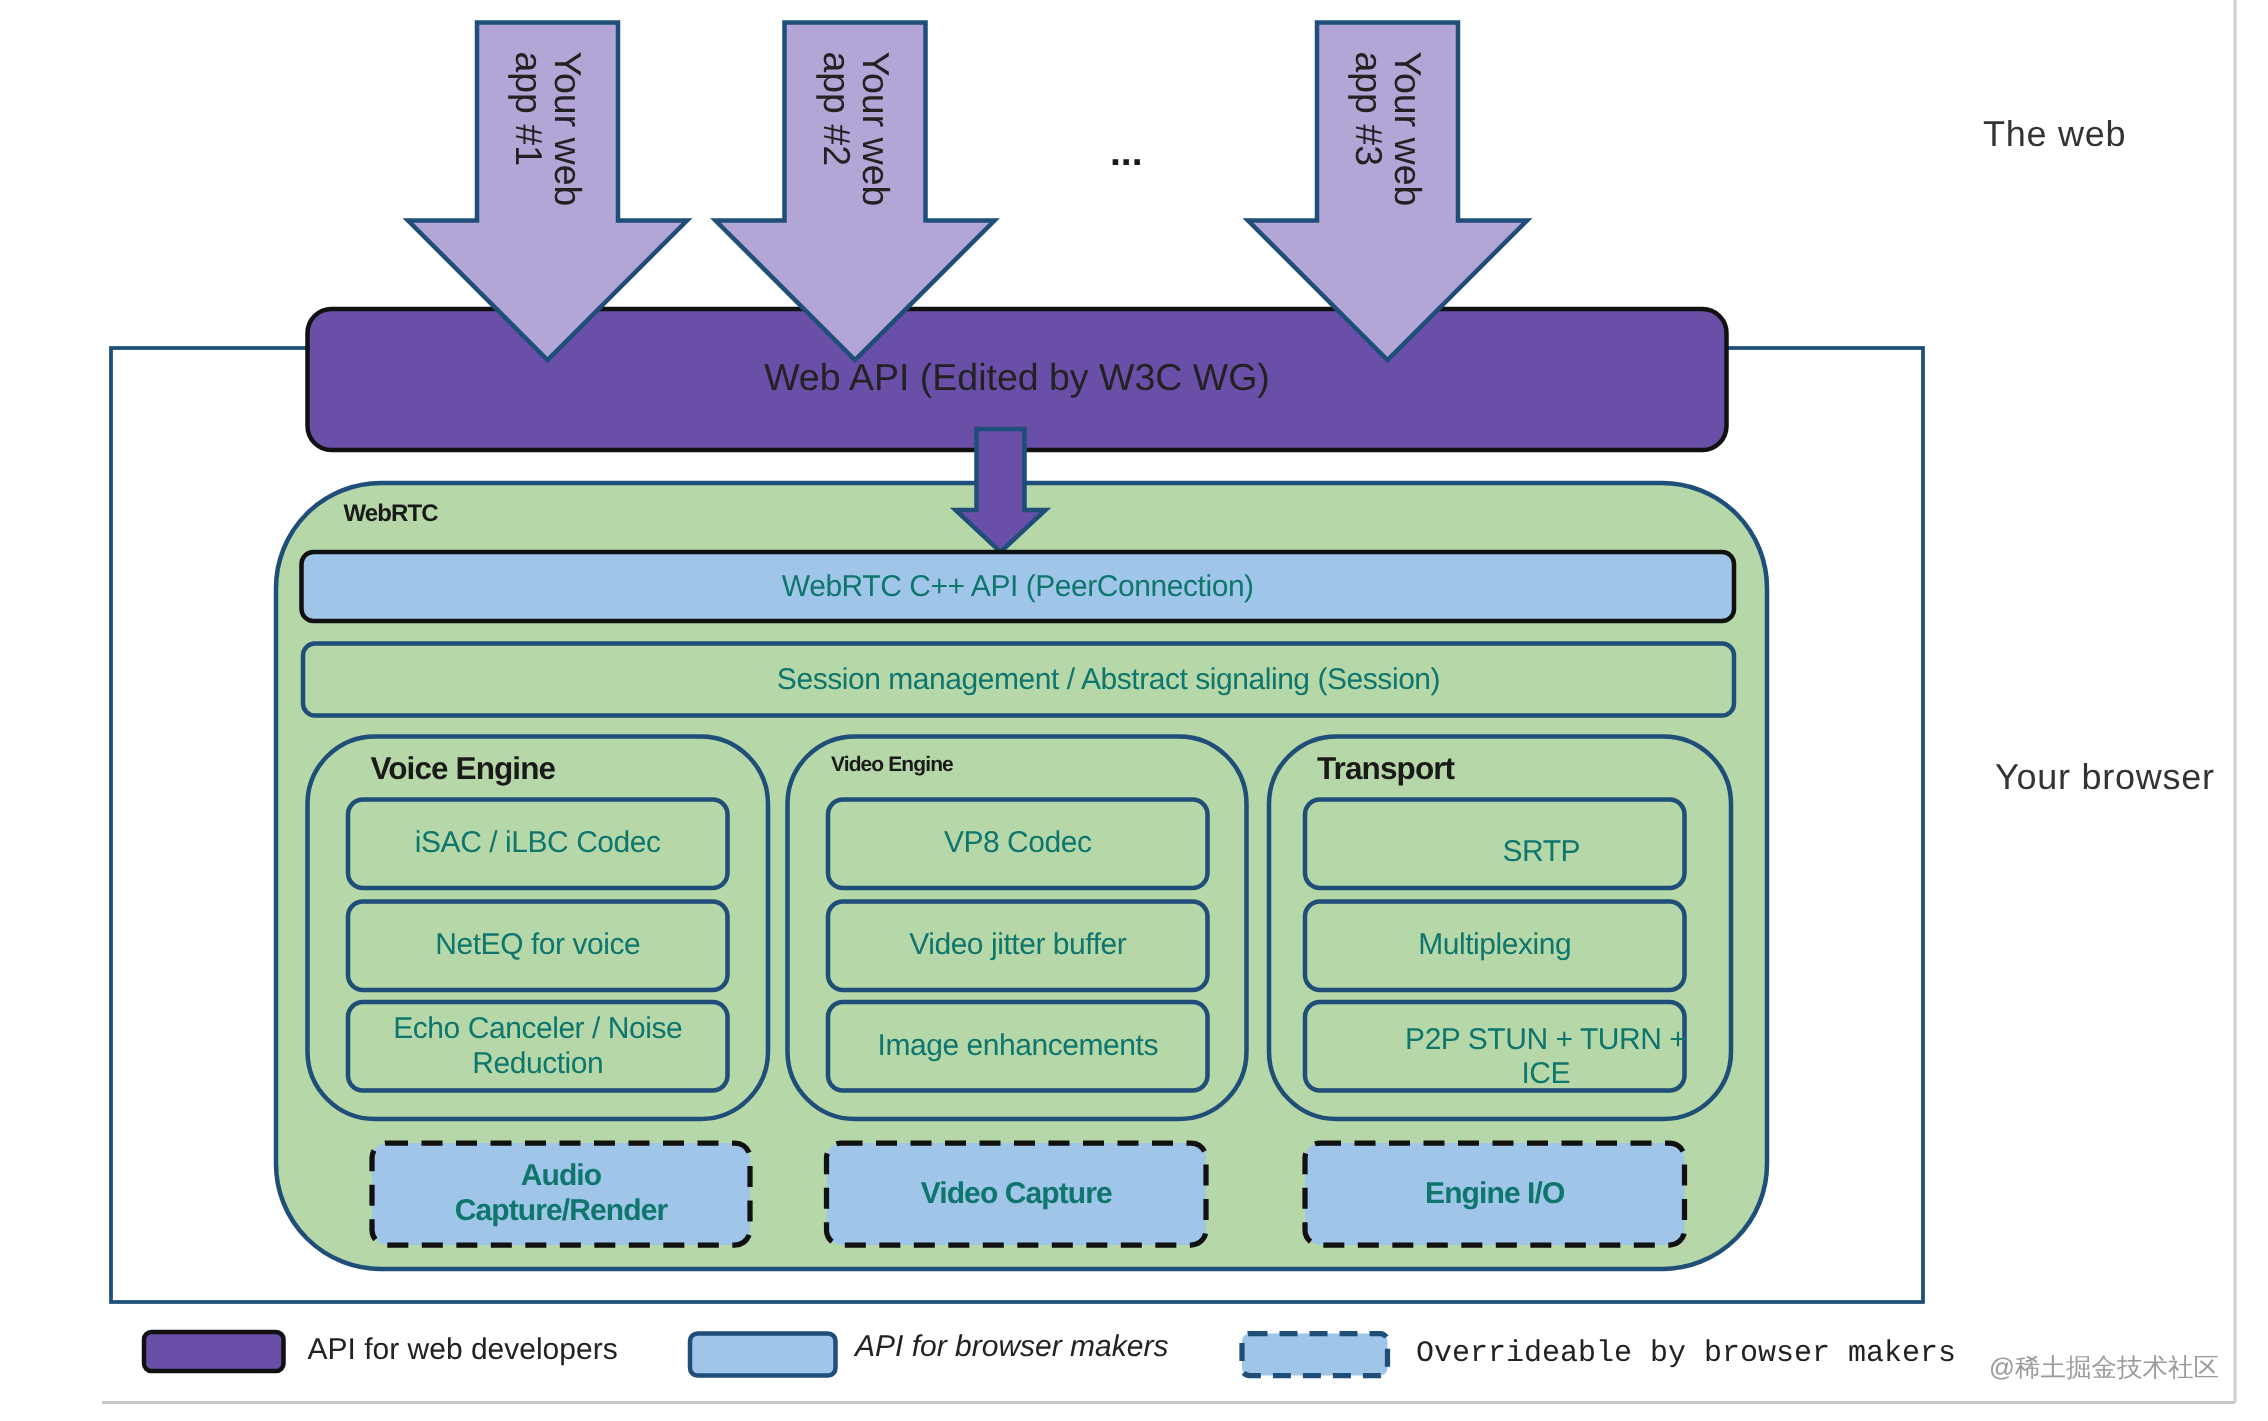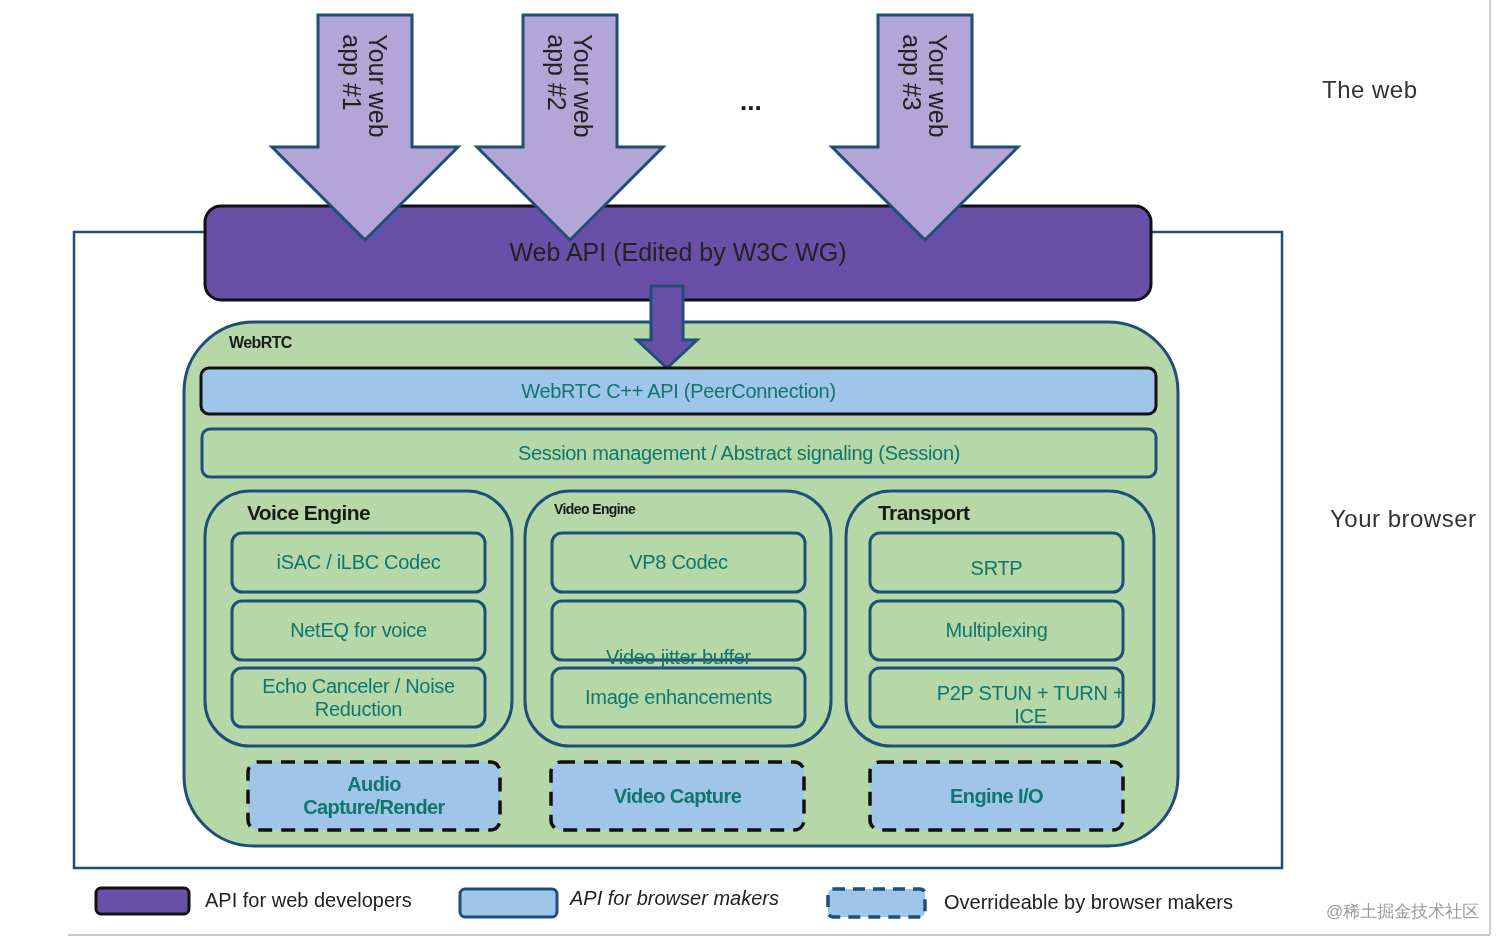--- a/index.html
+++ b/index.html
@@ -92,28 +92,28 @@
 
 <div class="abs bold" style="left:247px; top:501px; font-size:21px;">Voice Engine</div>
 <div class="abs bold" style="left:554px; top:501px; font-size:14px;">Video Engine</div>
 <div class="abs bold" style="left:878px; top:501px; font-size:21px;">Transport</div>
 
 <div class="txt lbl" style="left:232px; top:533px; width:253px; height:59px;">iSAC / iLBC Codec</div>
 <div class="txt lbl" style="left:232px; top:601px; width:253px; height:59px;">NetEQ for voice</div>
 <div class="txt lbl" style="left:262px; top:668px; width:193px; height:59px;">Echo Canceler / Noise Reduction</div>
 
 <div class="txt lbl" style="left:552px; top:533px; width:253px; height:59px;">VP8 Codec</div>
-<div class="txt lbl" style="left:552px; top:628px; width:253px; height:59px;">Video jitter buffer</div>
+<div class="txt lbl" style="left:552px; top:601px; width:253px; height:59px;">Video jitter buffer</div>
 <div class="txt lbl" style="left:552px; top:668px; width:253px; height:59px;">Image enhancements</div>
 
-<div class="txt lbl" style="left:870px; top:533px; width:253px; height:71px;">SRTP</div>
+<div class="txt lbl" style="left:870px; top:533px; width:253px; height:71px;padding-left:31px;">SRTP</div>
 <div class="txt lbl" style="left:870px; top:601px; width:253px; height:59px;">Multiplexing</div>
 <div class="txt lbl" style="left:924px; top:668px; width:213px; height:73px;">P2P STUN + TURN + ICE</div>
 
 <div class="txt lbl bold" style="left:290px; top:762px; width:168px; height:68px;">Audio Capture/Render</div>
 <div class="txt lbl bold" style="left:551px; top:762px; width:253px; height:68px;">Video Capture</div>
 <div class="txt lbl bold" style="left:870px; top:762px; width:253px; height:68px;">Engine I/O</div>
 
 <div class="legend-text" style="left:205px; top:889px;">API for web developers</div>
 <div class="legend-text" style="left:570px; top:887px;font-style:italic;">API for browser makers</div>
-<div class="legend-text" style="left:944px; top:891px;">Overrideable by browser makers</div>
+<div class="legend-text" style="left:944px; top:891px;font-family:Liberation Mono, monospace;">Overrideable by browser makers</div>
 
 <div class="watermark" style="left:1326px; top:900px;">@稀土掘金技术社区</div>
 
 </body></html>

